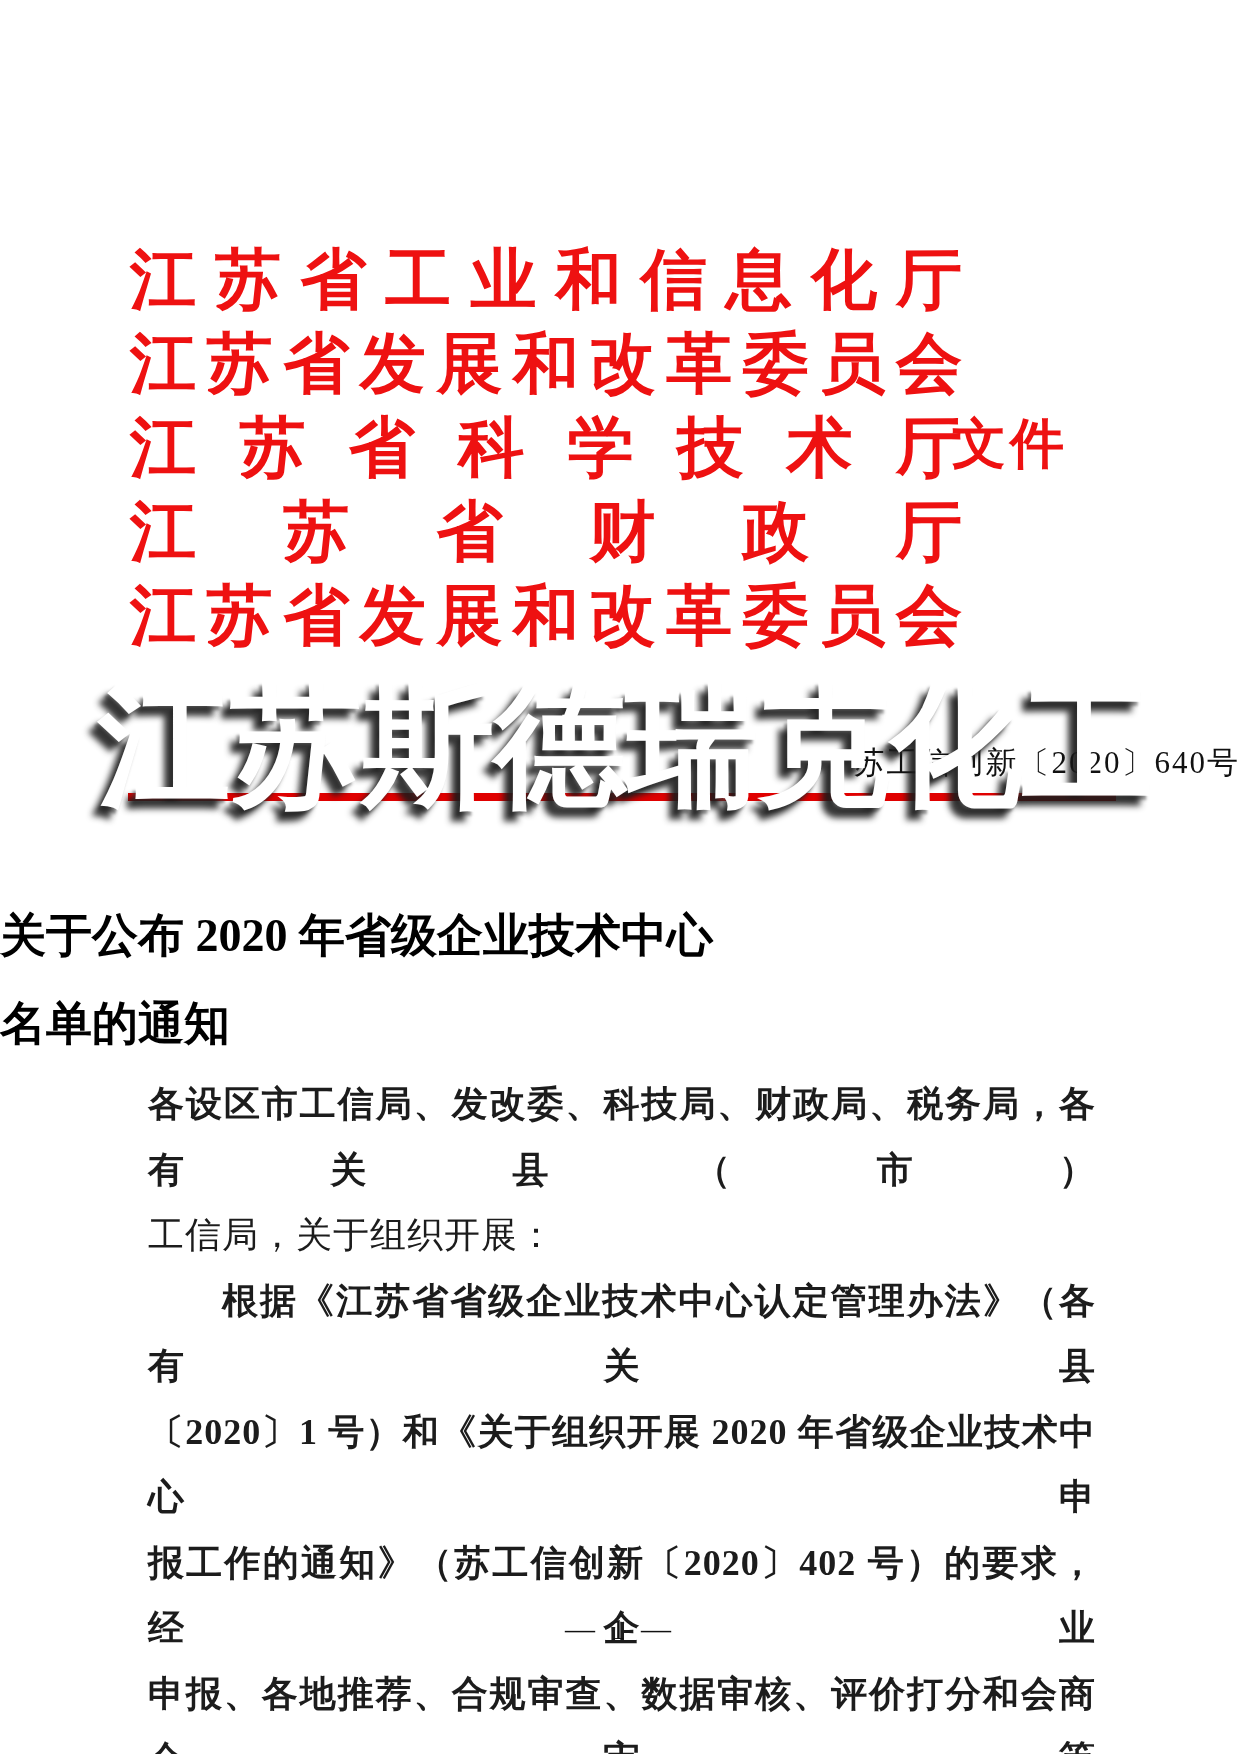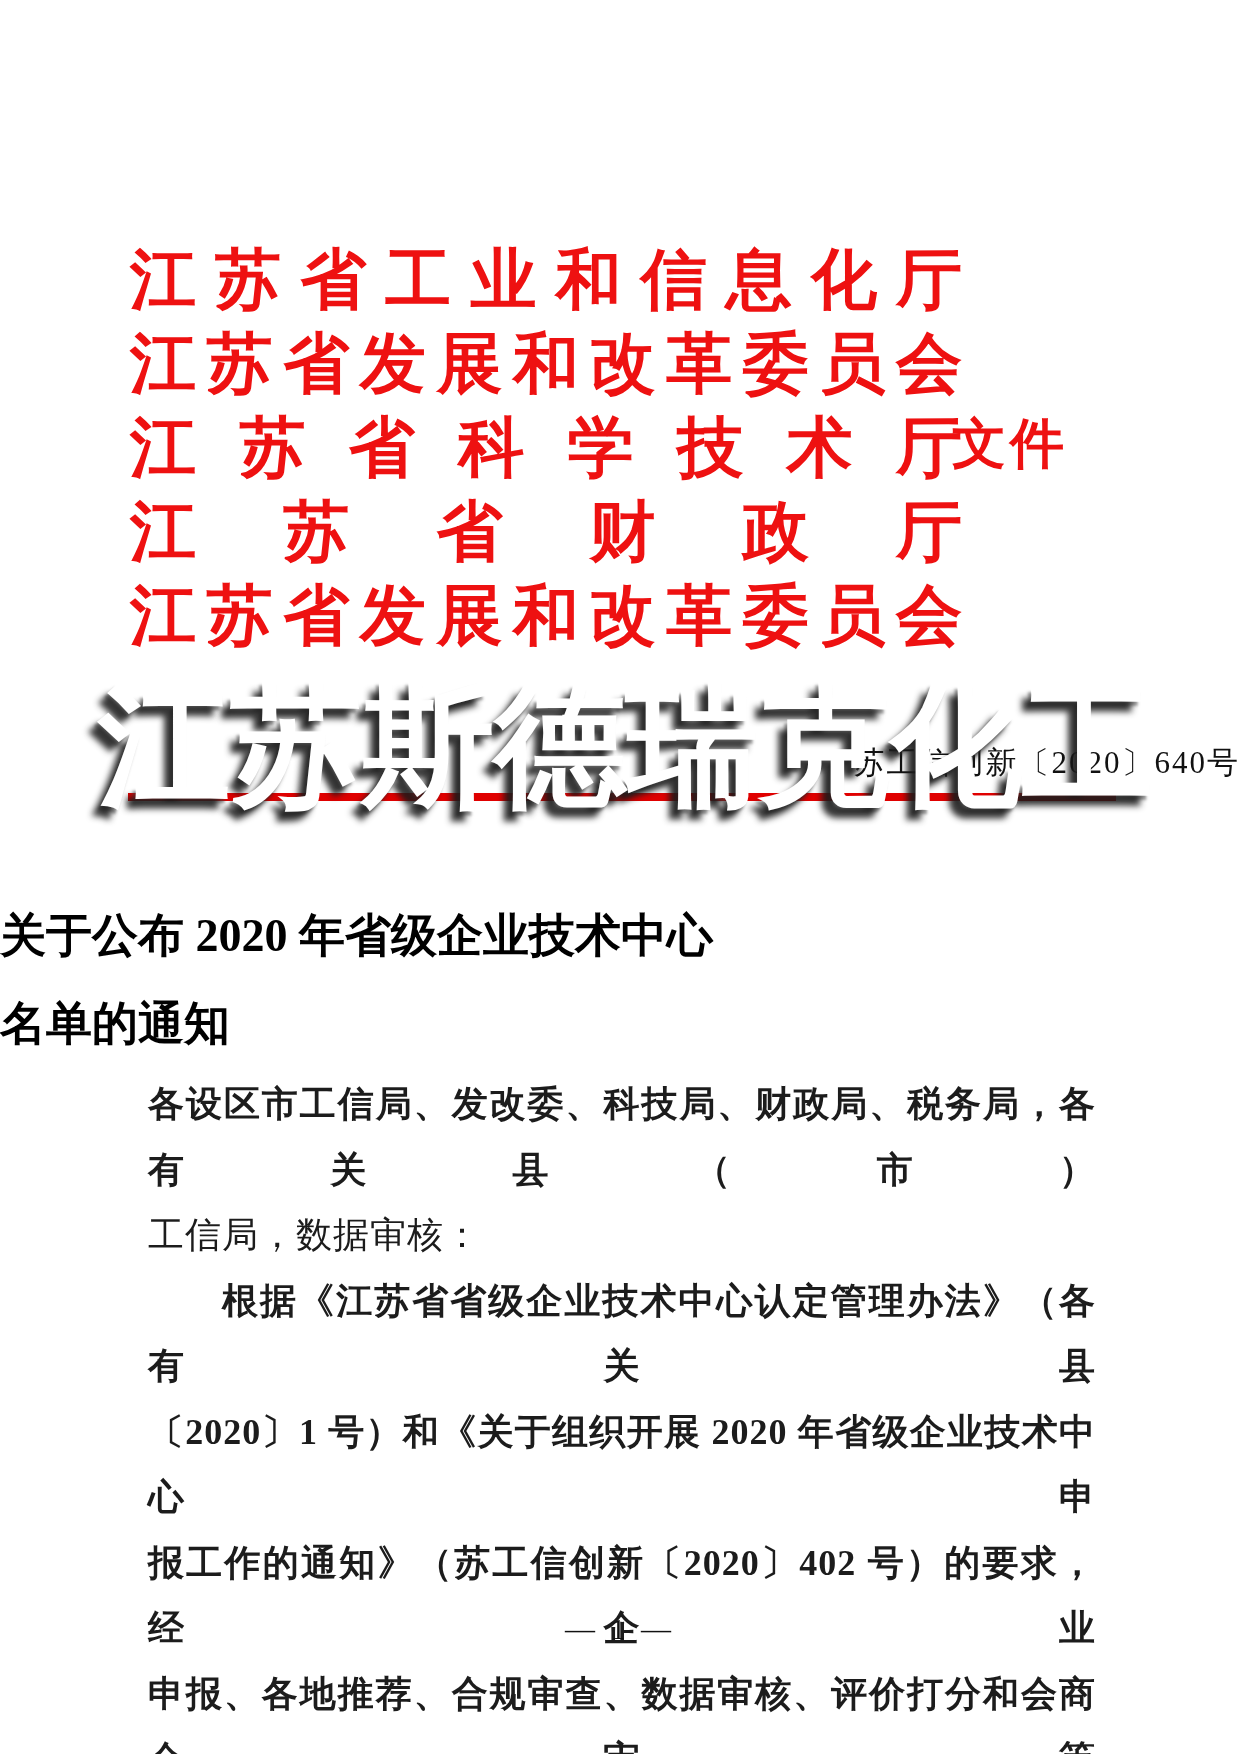--- a/index.html
+++ b/index.html
@@ -153,21 +153,21 @@
 
   <div class="watermark">江苏斯德瑞克化工</div>
 
   <div class="doc-title">
     <div>关于公布 2020 年省级企业技术中心</div>
     <div>名单的通知</div>
   </div>
 
   <div class="body-block">
     <div class="body-line justify">各设区市工信局、发改委、科技局、财政局、税务局，各有关县（市）</div>
-    <div class="body-line">工信局，数据审核：</div>
+    <div class="body-line">工信局，关于组织开展：</div>
     <div class="body-line justify indent">根据《江苏省省级企业技术中心认定管理办法》（各有关县</div>
     <div class="body-line justify">〔2020〕1 号）和《关于组织开展 2020 年省级企业技术中心申</div>
     <div class="body-line justify">报工作的通知》（苏工信创新〔2020〕402 号）的要求，经企业</div>
     <div class="body-line justify">申报、各地推荐、合规审查、数据审核、评价打分和会商会审等</div>
 
   </div>
 
   <div class="page-number">— 1 —</div>
 
 </div>

